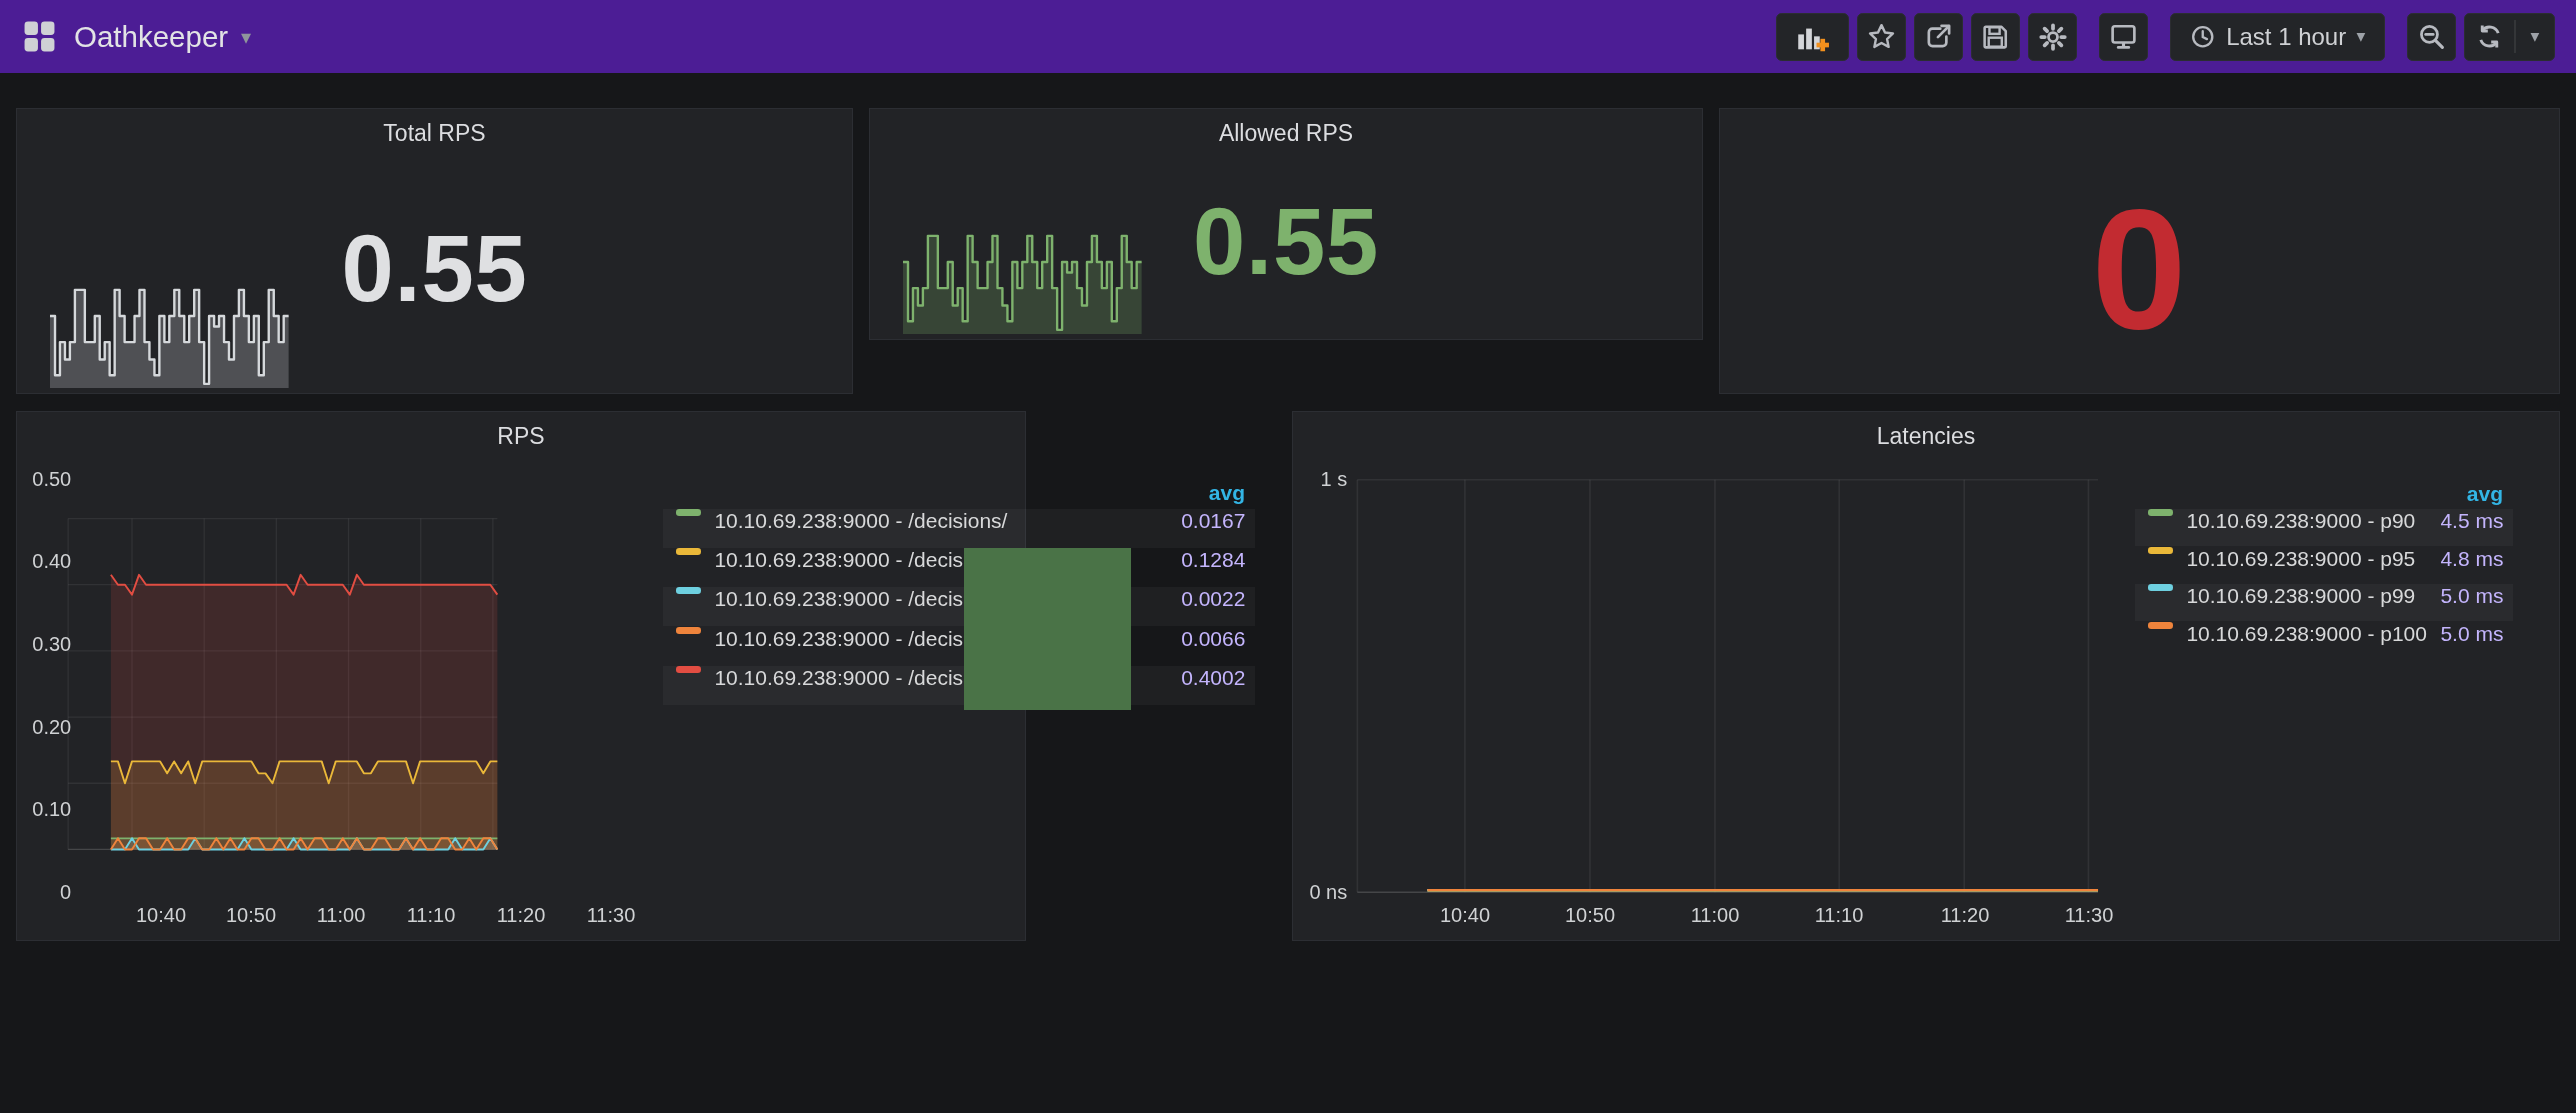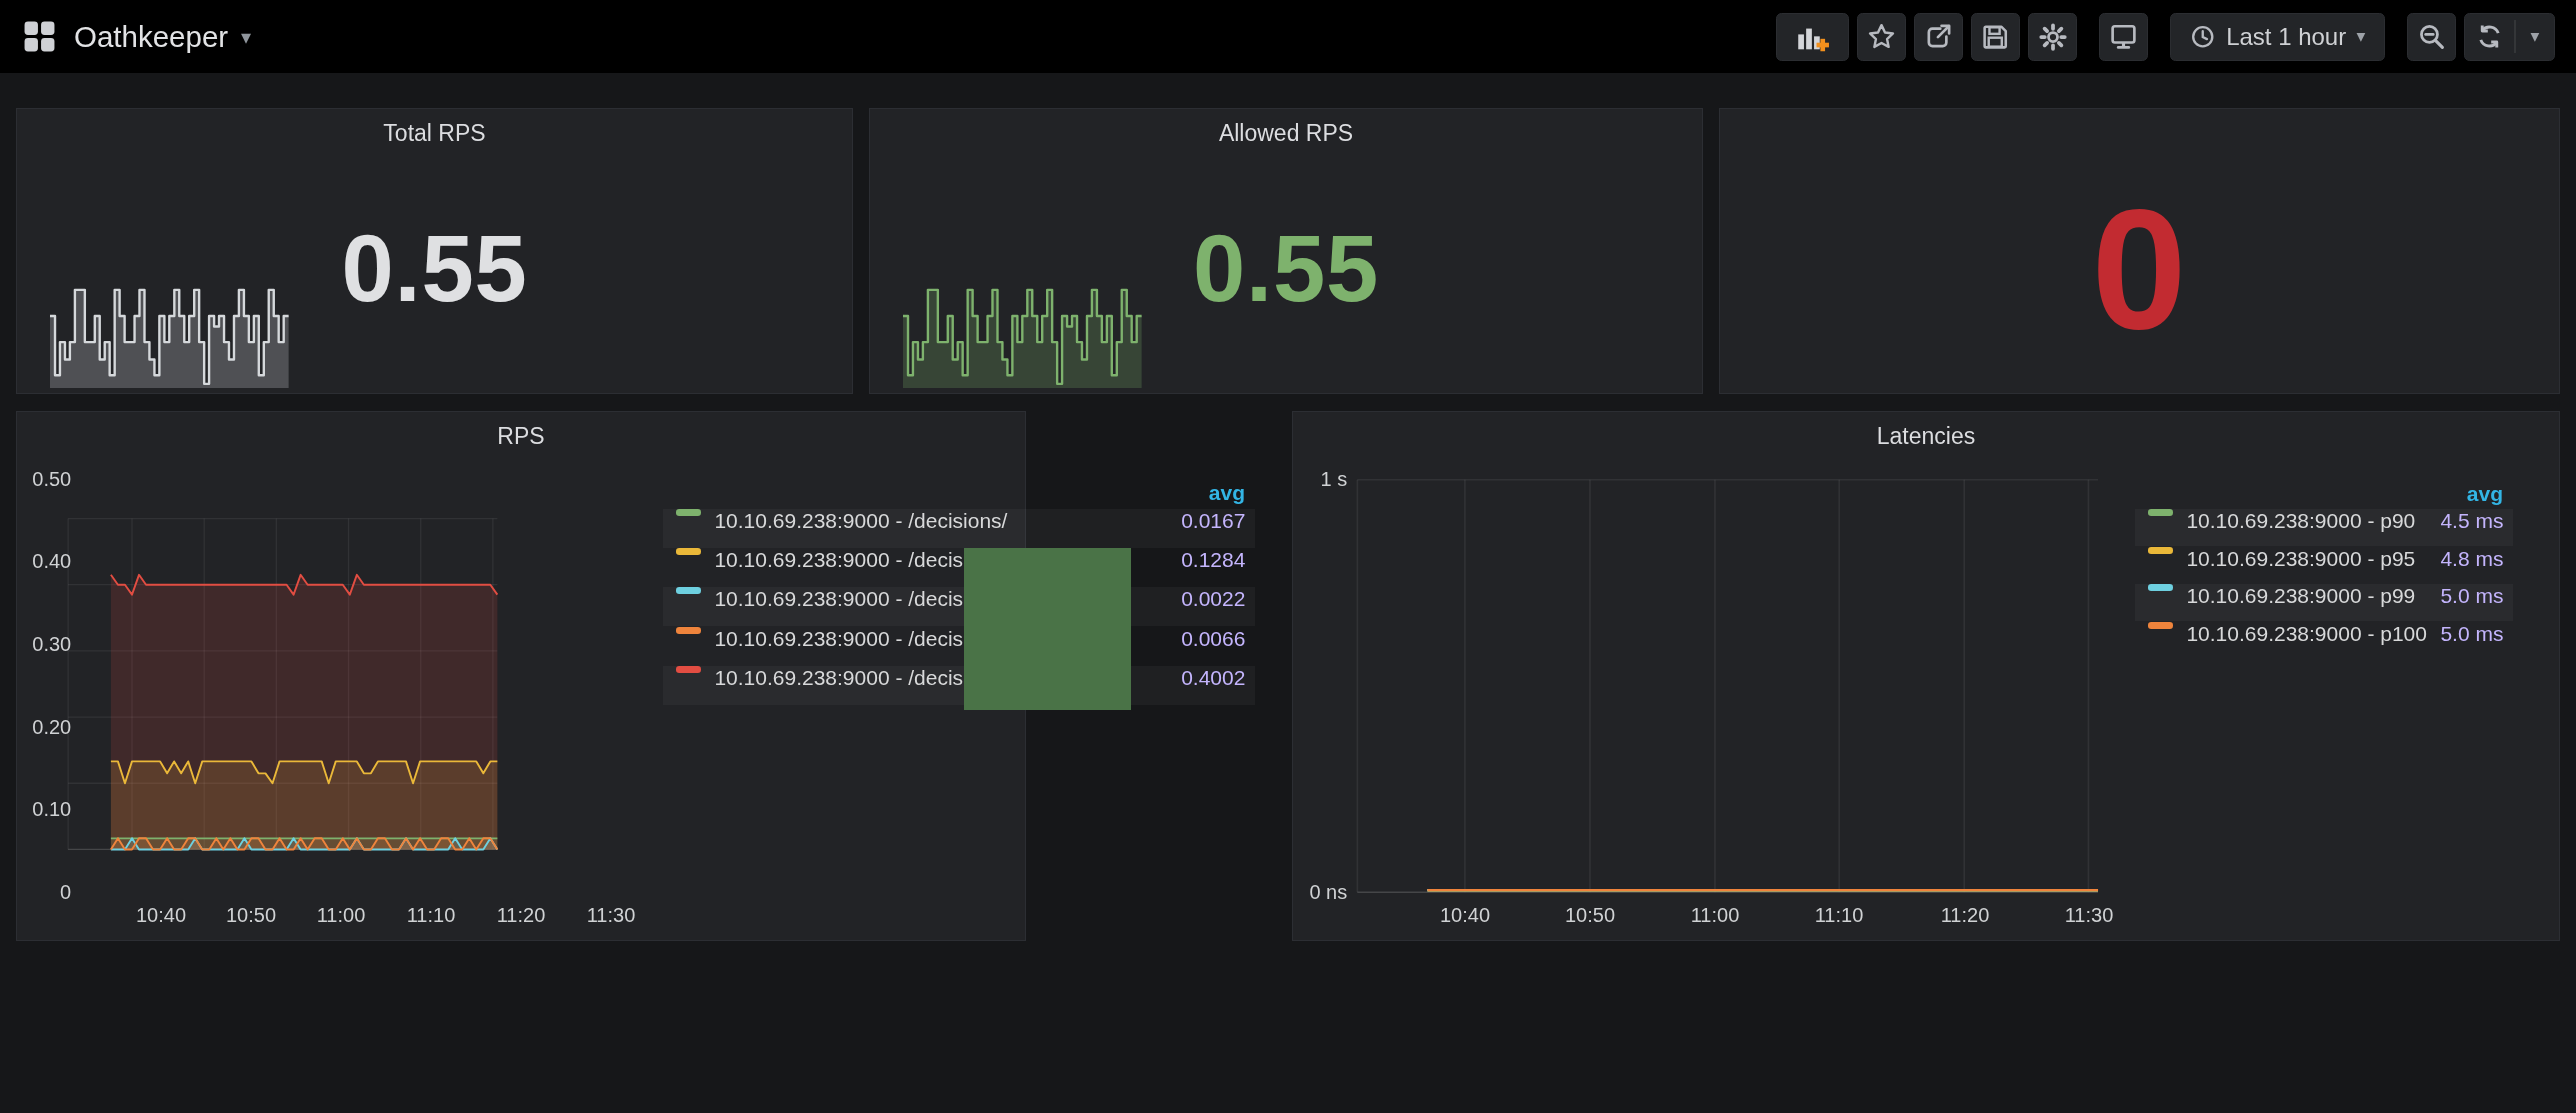--- a/index.html
+++ b/index.html
@@ -1,20 +1,20 @@
 <!DOCTYPE html>
 <html style="font-size:12.8px"><head>
 <meta charset="utf-8">
 <style>
   html,body{margin:0;padding:0;background:#161719;}
   body{font-family:"Liberation Sans","DejaVu Sans",sans-serif;}
   #root{position:relative;width:2576px;height:1113px;overflow:hidden;background:#161719;}
 
   
-  .navbar{position:absolute;left:0;top:0;right:0;height:73px;background:#000000;
+  .navbar{position:absolute;left:0;top:0;right:0;height:73px;background:#4c1d95;
           display:flex;align-items:center;justify-content:space-between;
           padding:0 21px;box-sizing:border-box;}
   .nav-left{display:flex;align-items:center;gap:16px;}
   .nav-grid{display:flex;}
   .nav-title{font-size:29.5px;color:#e2e3e5;font-weight:500;cursor:pointer;}
   .nav-caret{color:#8f959c;font-size:20px;margin-left:-3.2px;cursor:pointer;}
   .nav-right{display:flex;align-items:center;}
   .tb{height:48px;min-width:49px;border:0.8px solid #2b2d31;border-radius:5.6px;background:#232528;
       color:#b7bac0;display:flex;align-items:center;justify-content:center;margin-left:8px;
       cursor:pointer;font-family:inherit;font-size:25.5px;padding:0;box-sizing:border-box;}
@@ -23,21 +23,21 @@
   .tb.time{padding:0 19px;font-size:24px;color:#cfd1d4;gap:10.4px;font-weight:500;}
   .tb .caret-glyph{font-size:17.5px;color:#9da2a8;}
   .refresh-group{display:flex;align-items:stretch;}
   .rseg{display:flex;align-items:center;justify-content:center;width:49px;}
   .rseg.caret{width:38px;color:#9da2a8;font-size:17.5px;}
   .rdiv{width:1.6px;background:rgba(255,255,255,0.08);margin:6.4px 0;}
 
   
   .panel{position:absolute;background:#222326;border:0.8px solid #2c2e33;box-sizing:border-box;}
   #p-total  {left:16px;  top:108px;width:837px;height:286px;}
-  #p-allowed{left:869px;top:108px;width:834px;height:286px;}
+  #p-allowed{left:869px;top:108px;width:834px;height:232px;}
   #p-denied {left:1719px;top:108px;width:841px;height:286px;}
   #p-rps    {left:16px;  top:411px;width:1010px;height:530px;}
   #p-lat    {left:1292px;top:411px;width:1268px;height:530px;}
 
   .ptitle{position:absolute;top:11px;left:0;right:0;text-align:center;font-size:23px;
           font-weight:400;color:#dcdde0;z-index:7;cursor:pointer;}
   .statval{position:absolute;left:0;top:0;right:0;bottom:0;display:flex;align-items:center;
            justify-content:center;padding-top:35px;font-weight:700;font-size:94px;z-index:2;
            letter-spacing:0.8px;}
   #p-total  .statval{color:#dfe0e2;}

